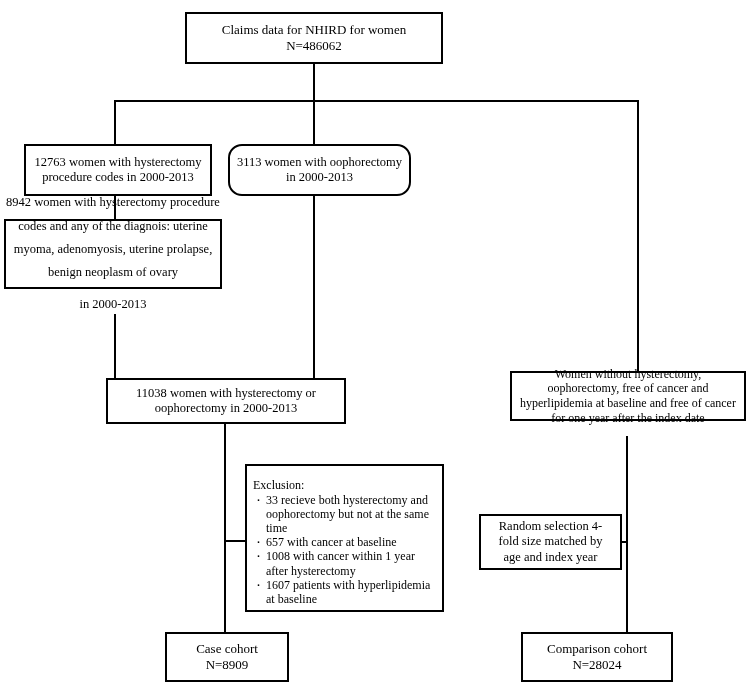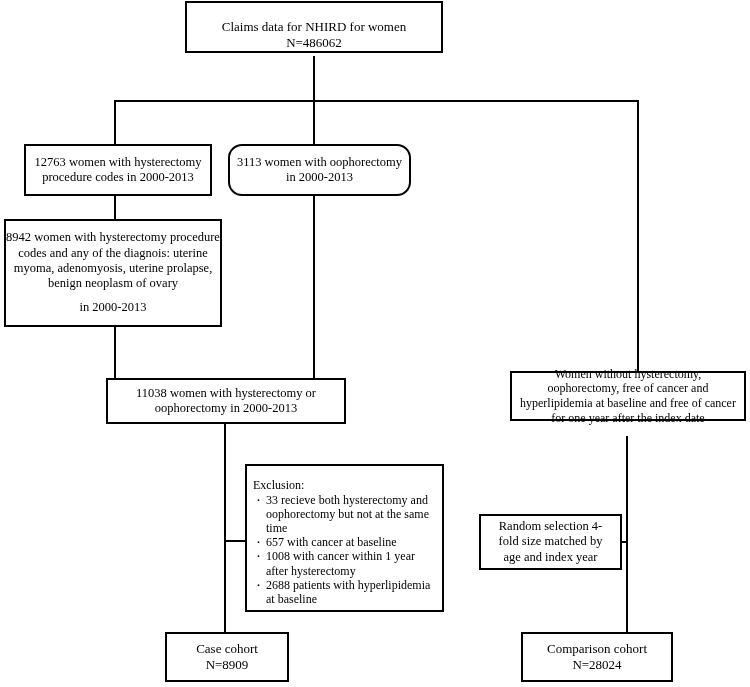--- a/index.html
+++ b/index.html
@@ -36,24 +36,24 @@
   }
   .line {
     position: absolute;
     background: #000000;
     z-index: 1;
   }
   .vline { width: 2px; }
   .hline { height: 2px; }
 
   
-  #node-root        { left: 185px; top: 1px;   width: 258px; height: 52px;  font-size: 13px; justify-content: flex-end; }
+  #node-root        { left: 185px; top: 12px;   width: 258px; height: 52px;  font-size: 13px; }
   #node-hyst        { left: 24px;  top: 144px; width: 188px; height: 52px;  font-size: 12.5px; }
   #node-ooph        { left: 228px; top: 144px; width: 183px; height: 52px;  font-size: 12.5px; border-radius: 14px; }
-  #node-diag        { left: 4px;   top: 219px; width: 218px; height: 108px;  font-size: 12.5px; }
+  #node-diag        { left: 4px;   top: 219px; width: 218px; height: 70px;  font-size: 12.5px; gap: 8px; }
   #node-comb        { left: 106px; top: 378px; width: 240px; height: 46px;  font-size: 12.5px; }
   #node-excl        { left: 245px; top: 464px; width: 199px; height: 148px; font-size: 12px; }
   #node-noexp       { left: 510px; top: 371px; width: 236px; height: 50px;  font-size: 12px; }
   #node-random      { left: 479px; top: 514px; width: 143px; height: 56px;  font-size: 12.5px; }
   #node-case        { left: 165px; top: 632px; width: 124px; height: 50px;  font-size: 13px; }
   #node-comparison  { left: 521px; top: 632px; width: 152px; height: 50px;  font-size: 13px; }
 
   #node-diag .ln.spaced { margin-top: 9px; }
 
   #node-excl {
@@ -139,21 +139,21 @@
     <span class="ln">11038 women with hysterectomy or</span>
     <span class="ln">oophorectomy in 2000-2013</span>
   </div>
 
   <div class="node" id="node-excl">
     <span class="excl-title">Exclusion:</span>
     <ul>
       <li>33 recieve both hysterectomy and oophorectomy but not at the same time</li>
       <li>657 with cancer at baseline</li>
       <li>1008 with cancer  within 1 year after hysterectomy</li>
-      <li>2688 patients with hyperlipidemia at baseline</li>
+      <li>1607 patients with hyperlipidemia at baseline</li>
     </ul>
   </div>
 
   <div class="node" id="node-noexp">
     <span class="ln">Women without hysterectomy,</span>
     <span class="ln">oophorectomy, free of cancer and</span>
     <span class="ln">hyperlipidemia at baseline and free of cancer</span>
     <span class="ln">for one year after the index date</span>
   </div>
 

